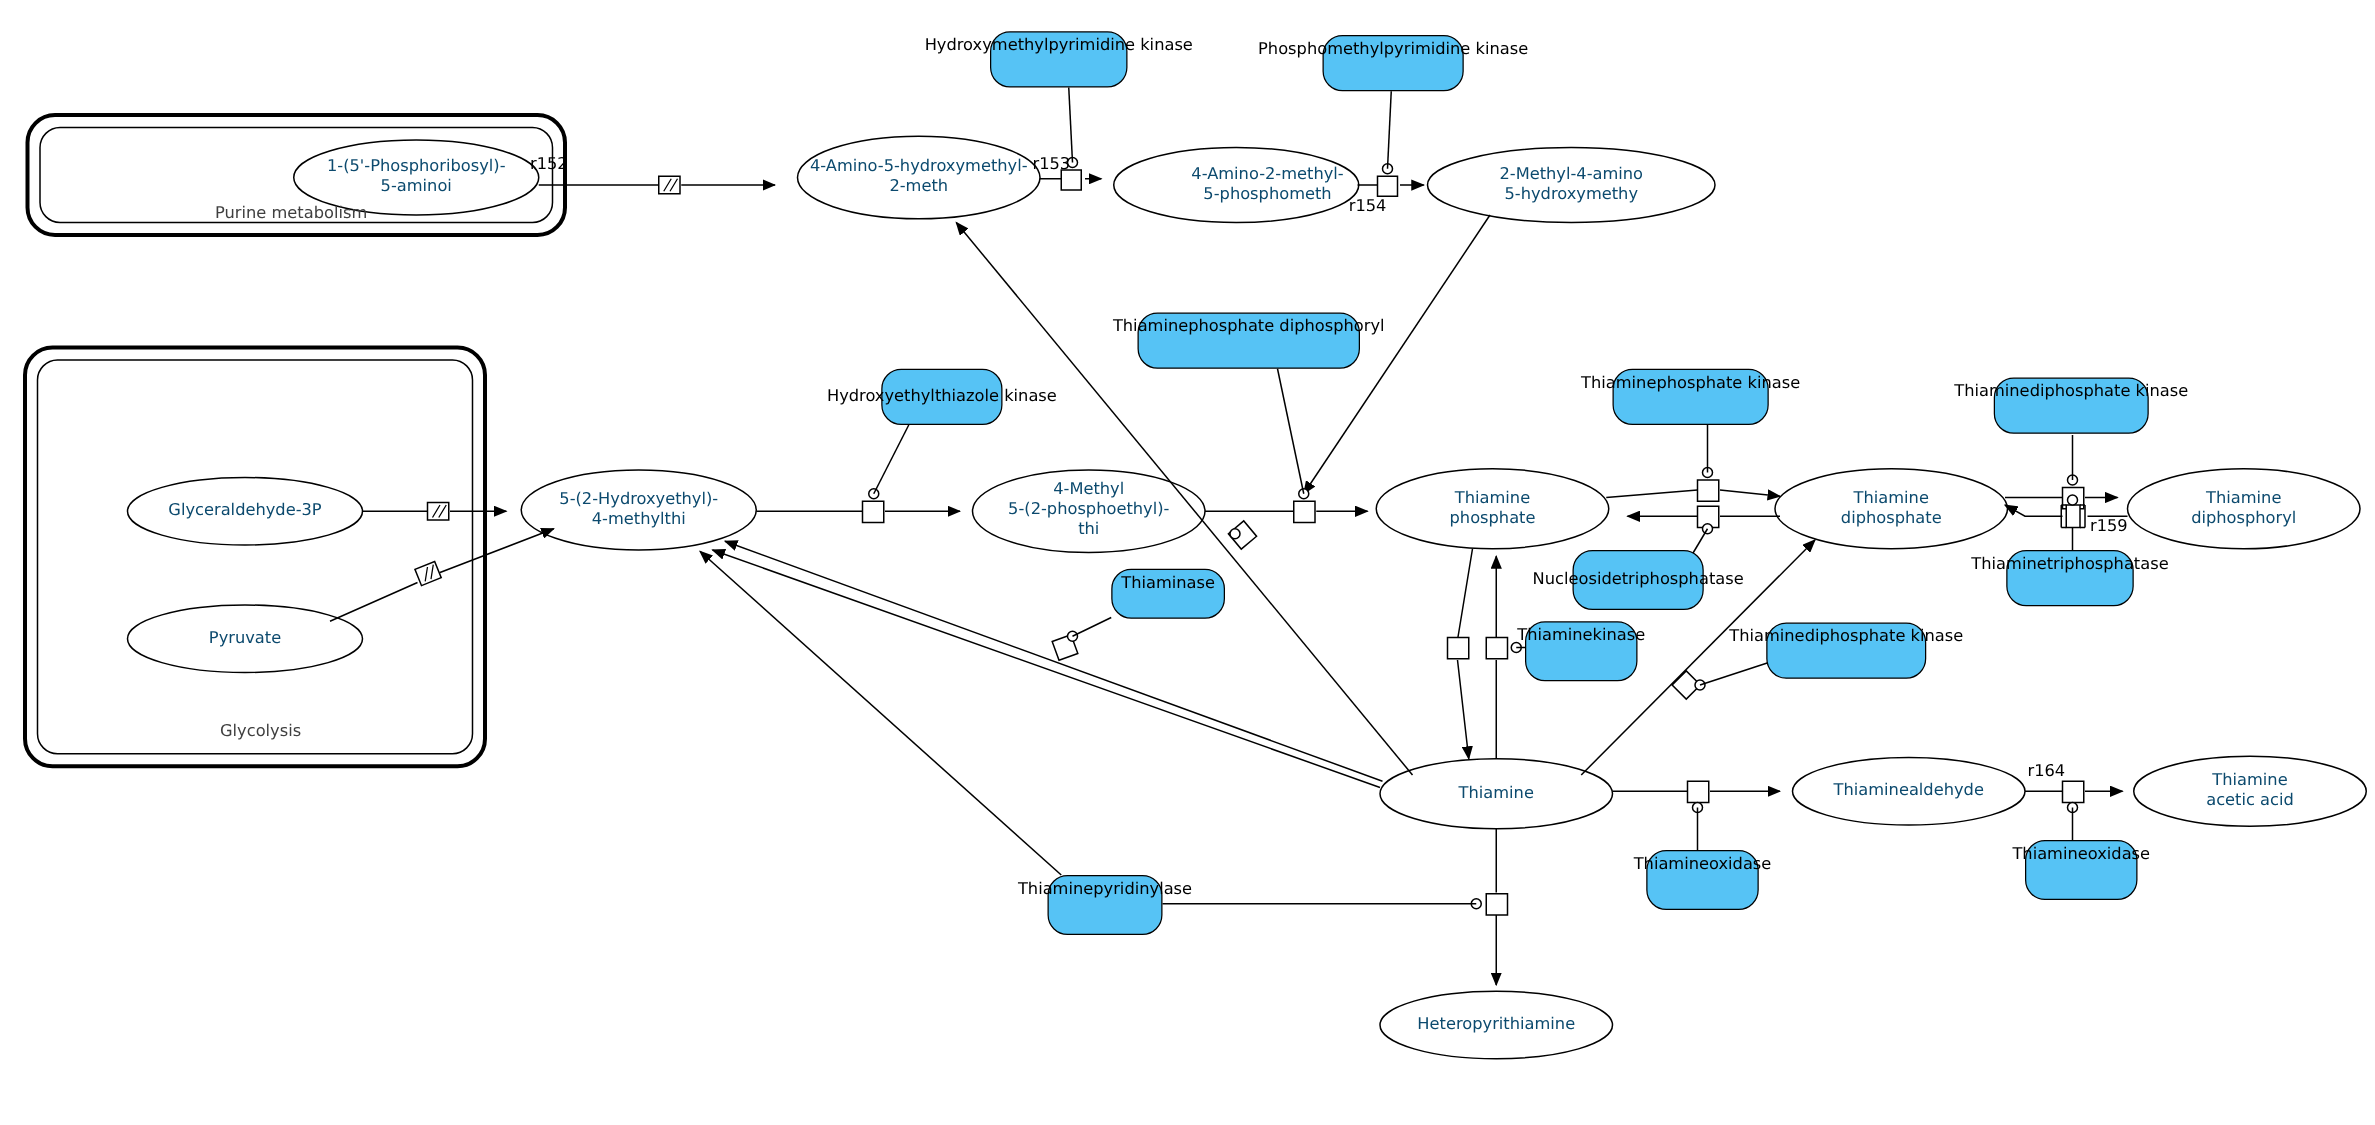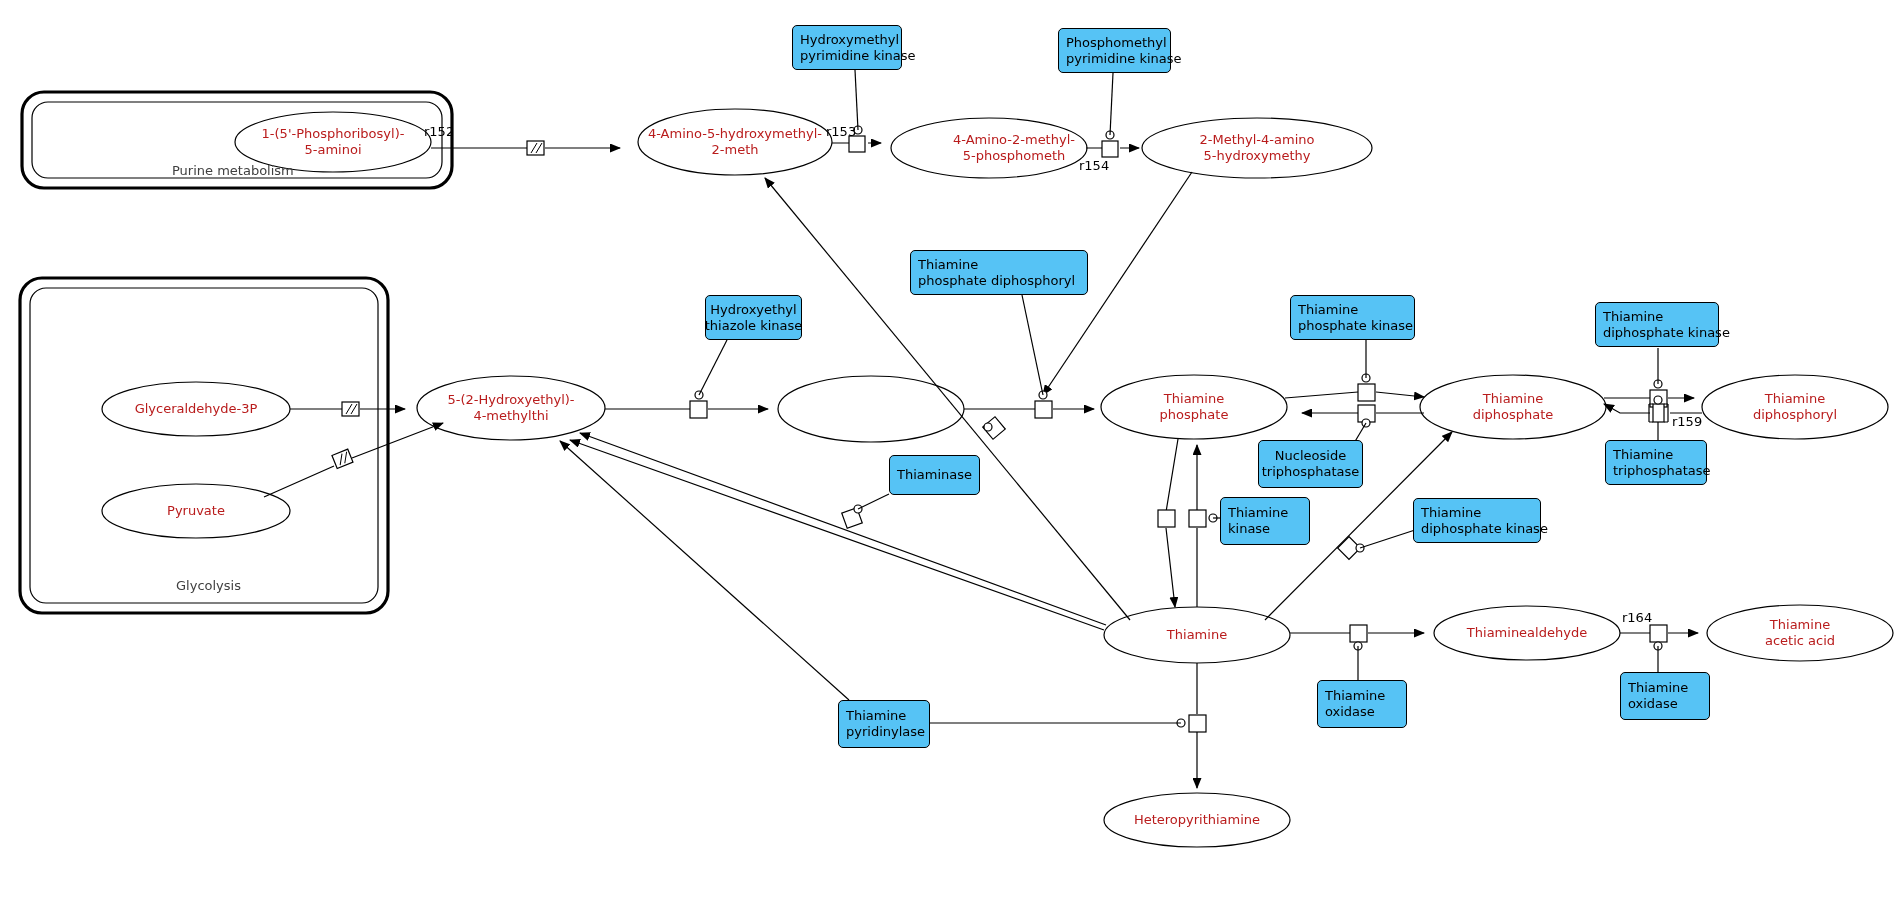--- a/index.html
+++ b/index.html
@@ -5,38 +5,38 @@
 <style>
   html,body{margin:0;padding:0;background:#ffffff;}
   body{width:1900px;height:900px;overflow:hidden;
        font-family:"DejaVu Sans","Liberation Sans",sans-serif;}
   #canvas{position:relative;width:1900px;height:900px;background:#fff;}
   svg.layer{position:absolute;left:0;top:0;width:1900px;height:900px;}
   .enzyme{
     position:absolute;
     background:#56c3f5;
     border:1px solid #000;
-    border-radius:5px;
+    border-radius:16px;
     box-sizing:border-box;
     display:flex;
-    flex-direction:column;
+    flex-direction:row;
     justify-content:center;
     padding:3px 7px;
     font-size:13px;
     color:#000;
     line-height:16px;
     white-space:nowrap;
   }
   .enzyme span{display:block;}
   .cmpd-label{
     position:absolute;
     text-align:center;
     font-size:13px;
     line-height:16px;
-    color:#b91c1c;
+    color:#0c4a6e;
     white-space:nowrap;
     pointer-events:none;
   }
   .cmpd-label span{display:block;}
   .rid{
     position:absolute;
     font-size:13px;
     color:#000;
     white-space:nowrap;
     text-align:center;
@@ -208,20 +208,25 @@
 
   <div class="cmpd-label" style="left:96px;top:503px;width:200px;">
     <span>Pyruvate</span>
   </div>
 
   <div class="cmpd-label" style="left:411px;top:392px;width:200px;">
     <span>5-(2-Hydroxyethyl)-</span>
     <span>4-methylthi</span>
   </div>
 
+  <div class="cmpd-label" style="left:771px;top:384px;width:200px;">
+    <span>4-Methyl</span>
+    <span>5-(2-phosphoethyl)-</span>
+    <span>thi</span>
+  </div>
 
   <div class="cmpd-label" style="left:1094px;top:391px;width:200px;">
     <span>Thiamine</span>
     <span>phosphate</span>
   </div>
 
   <div class="cmpd-label" style="left:1413px;top:391px;width:200px;">
     <span>Thiamine</span>
     <span>diphosphate</span>
   </div>

